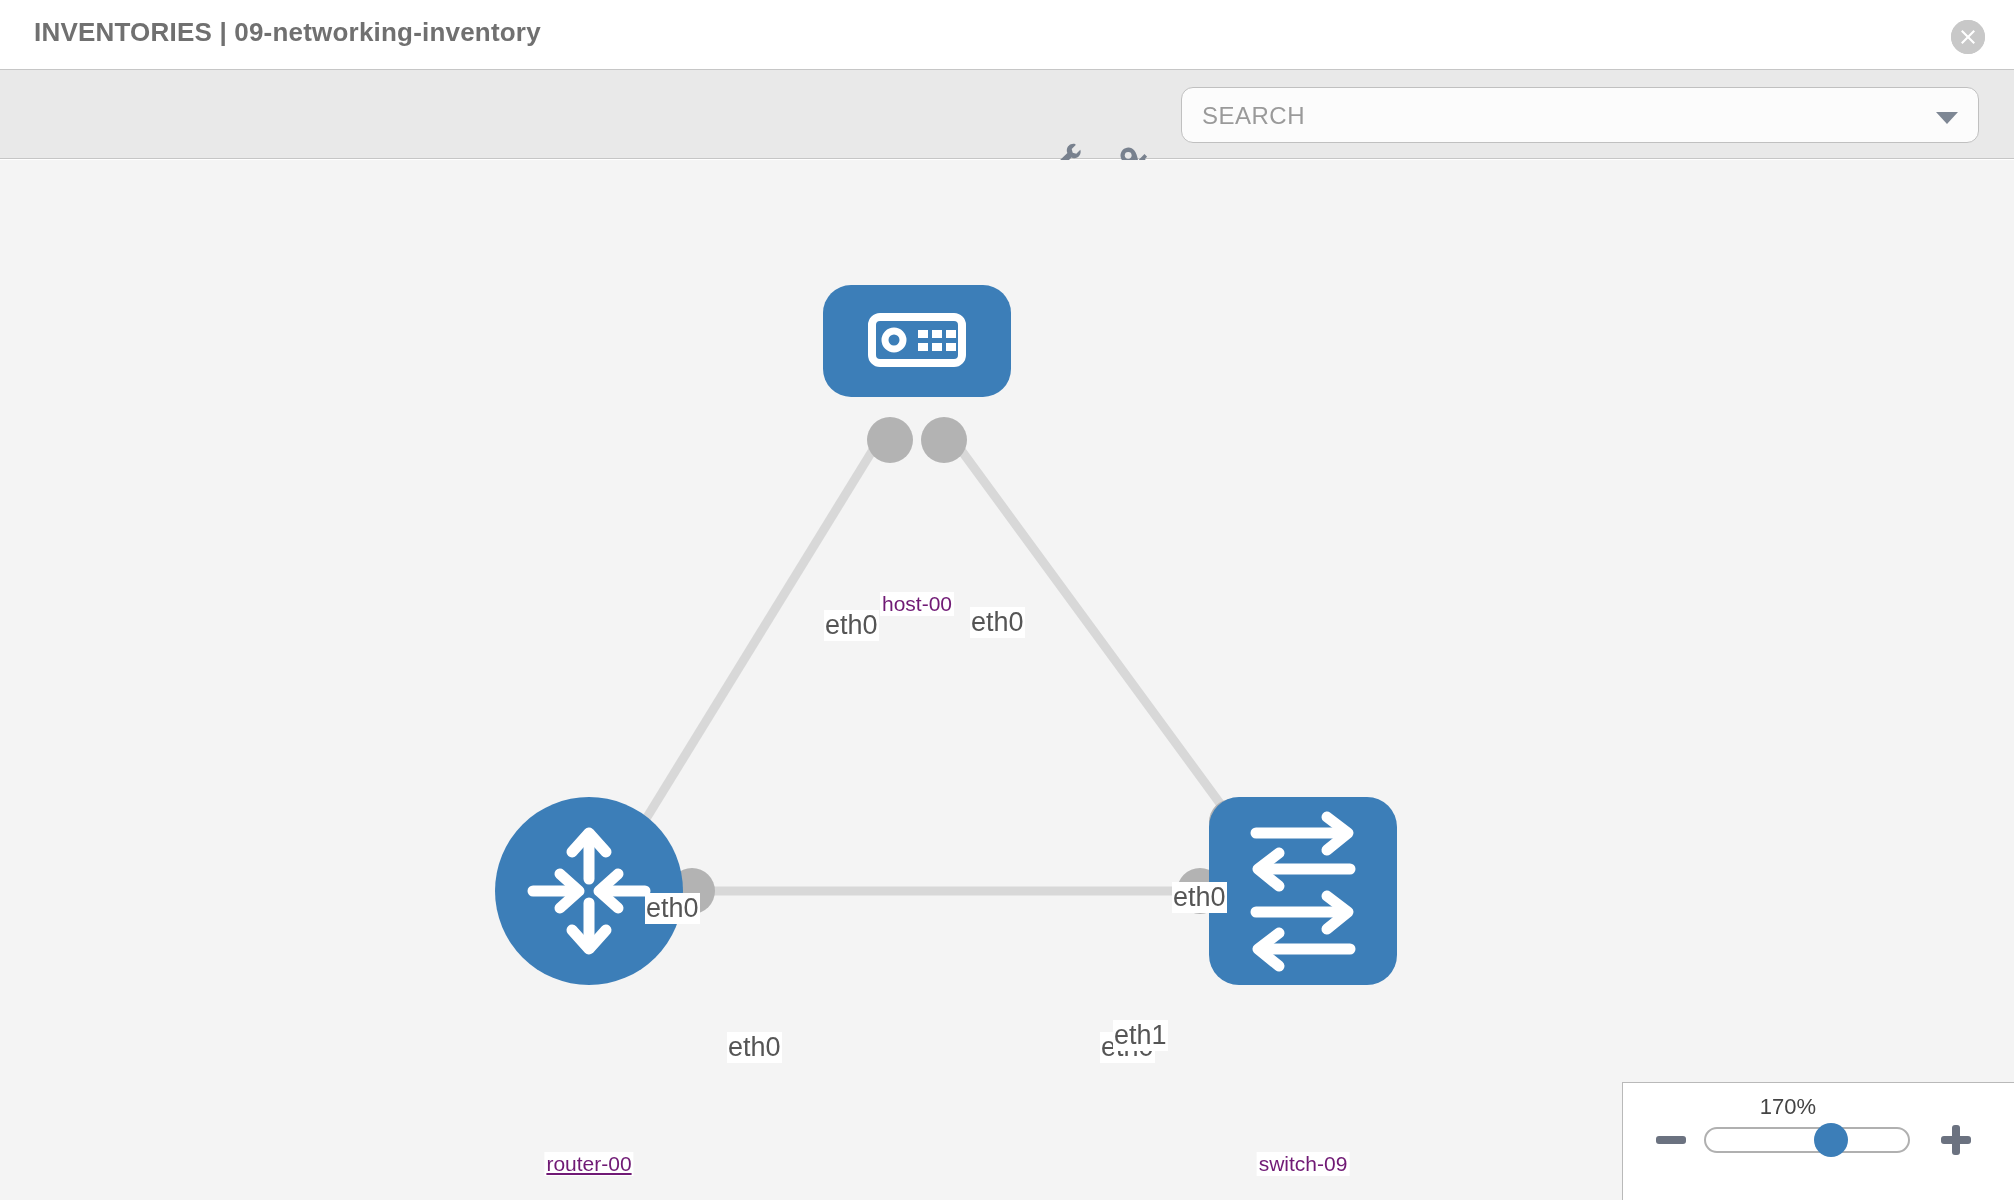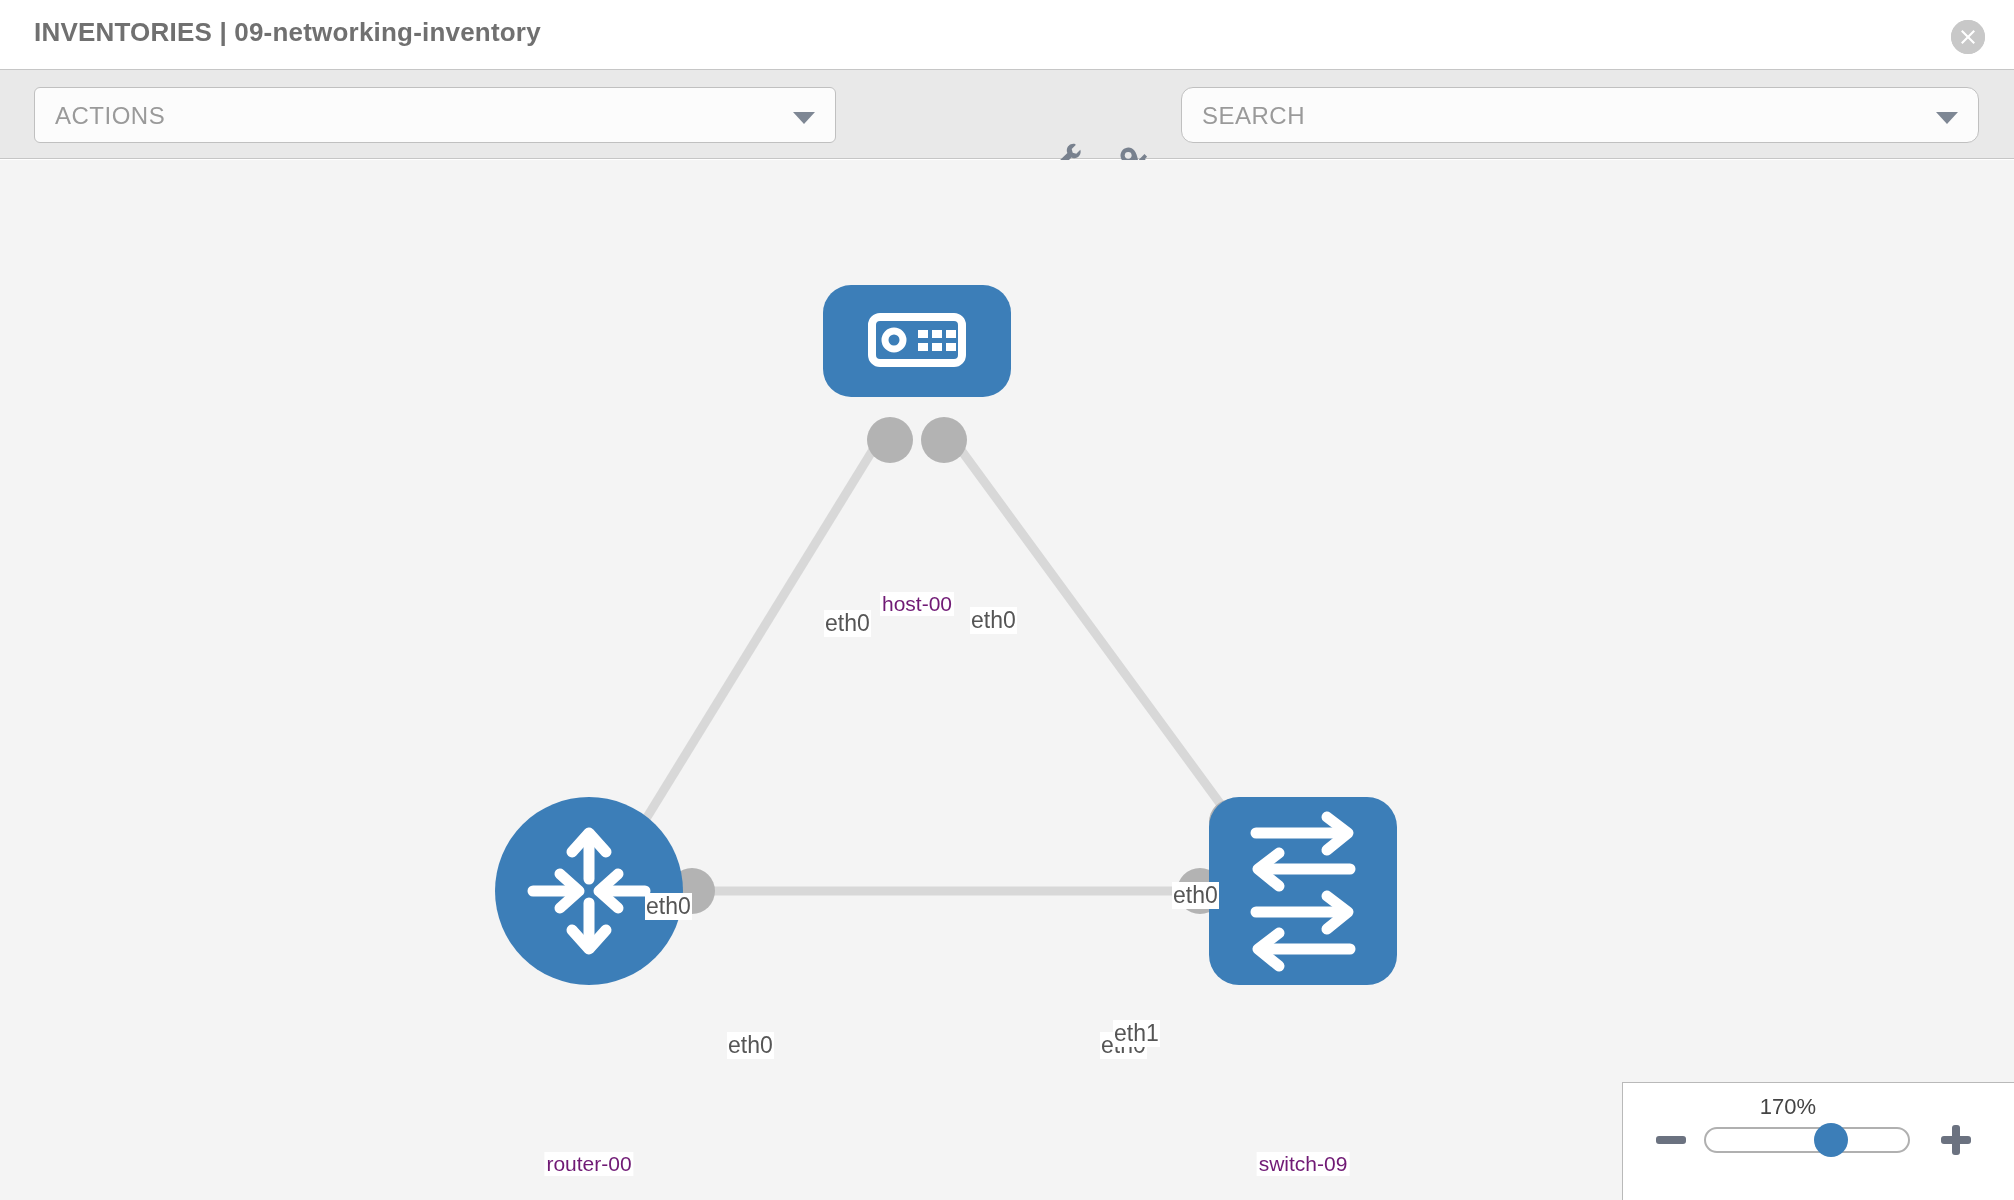--- a/index.html
+++ b/index.html
@@ -88,21 +88,21 @@
   .node-label {
     position: absolute;
     font-size: 21px; color: #701a75;
     background: #ffffff;
     white-space: nowrap;
     padding: 0 2px;
     transform: translateX(-50%);
   }
   .port-label {
     position: absolute;
-    font-size: 23px; color: #555555;
+    font-size: 27px; color: #555555;
     background: #ffffff;
     white-space: nowrap;
     padding: 0 1px;
   }
 
   
   .zoom-panel {
     position: absolute; left: 1622px; top: 1082px;
     width: 392px; height: 118px;
     background: #ffffff;
@@ -154,24 +154,20 @@
     <div class="close-btn">
       <svg width="34" height="34" viewBox="0 0 34 34" aria-hidden="true">
         <circle cx="17" cy="17" r="17" fill="#c8c8c8"></circle>
         <path d="M11.5 10 L17 15.5 L22.5 10 L24 11.5 L18.5 17 L24 22.5 L22.5 24 L17 18.5 L11.5 24 L10 22.5 L15.5 17 L10 11.5 Z" fill="#ffffff"></path>
       </svg>
     </div>
   </div>
 
   <div class="toolbar">
 
-    <div class="actions-select">
-      <span class="label">ACTIONS</span>
-      <span class="caret"></span>
-    </div>
 
     <div class="tool-icon wrench">
       <svg width="40" height="40" viewBox="0 0 40 40" aria-hidden="true">
         <g fill="#78818e">
           <path d="M30.4 6.2c-4.2-1.4-8.6 1.8-8.6 6.2 0 1 .2 1.9.6 2.7L9.6 27.2c-1 1-1 2.6 0 3.6l1.1 1.1c1 1 2.6 1 3.6 0l12.1-12.3c.8.4 1.8.6 2.8.6 4.4 0 7.6-4.4 6.1-8.5l-4 4-3.6-1-1-3.6 4-4z"></path>
           <circle cx="12.3" cy="30" r="1.7" fill="#ffffff"></circle>
         </g>
       </svg>
     </div>
 
@@ -245,21 +241,21 @@
           <polyline points="1279,693 1258,709 1279,726"></polyline>
           <line x1="1256" y1="752" x2="1344" y2="752"></line>
           <polyline points="1327,736 1348,752 1327,769"></polyline>
           <line x1="1262" y1="789" x2="1350" y2="789"></line>
           <polyline points="1279,773 1258,789 1279,806"></polyline>
         </g>
       </g>
     </svg>
 
     <div class="node-label" style="left:917px; top:432px;">host-00</div>
-    <div class="node-label" style="left:589px; top:992px;">router-00</div>
+    <div class="node-label" style="left:589px; top:992px;text-decoration:underline;">router-00</div>
     <div class="node-label" style="left:1303px; top:992px;">switch-09</div>
 
     <div class="port-label" style="left:824px; top:450px;">eth0</div>
     <div class="port-label" style="left:970px; top:447px;">eth0</div>
     <div class="port-label" style="left:645px; top:733px;">eth0</div>
     <div class="port-label" style="left:1172px; top:722px;">eth0</div>
     <div class="port-label" style="left:727px; top:872px;">eth0</div>
     <div class="port-label" style="left:1100px; top:872px;">eth0</div>
     <div class="port-label" style="left:1113px; top:860px;">eth1</div>
 

